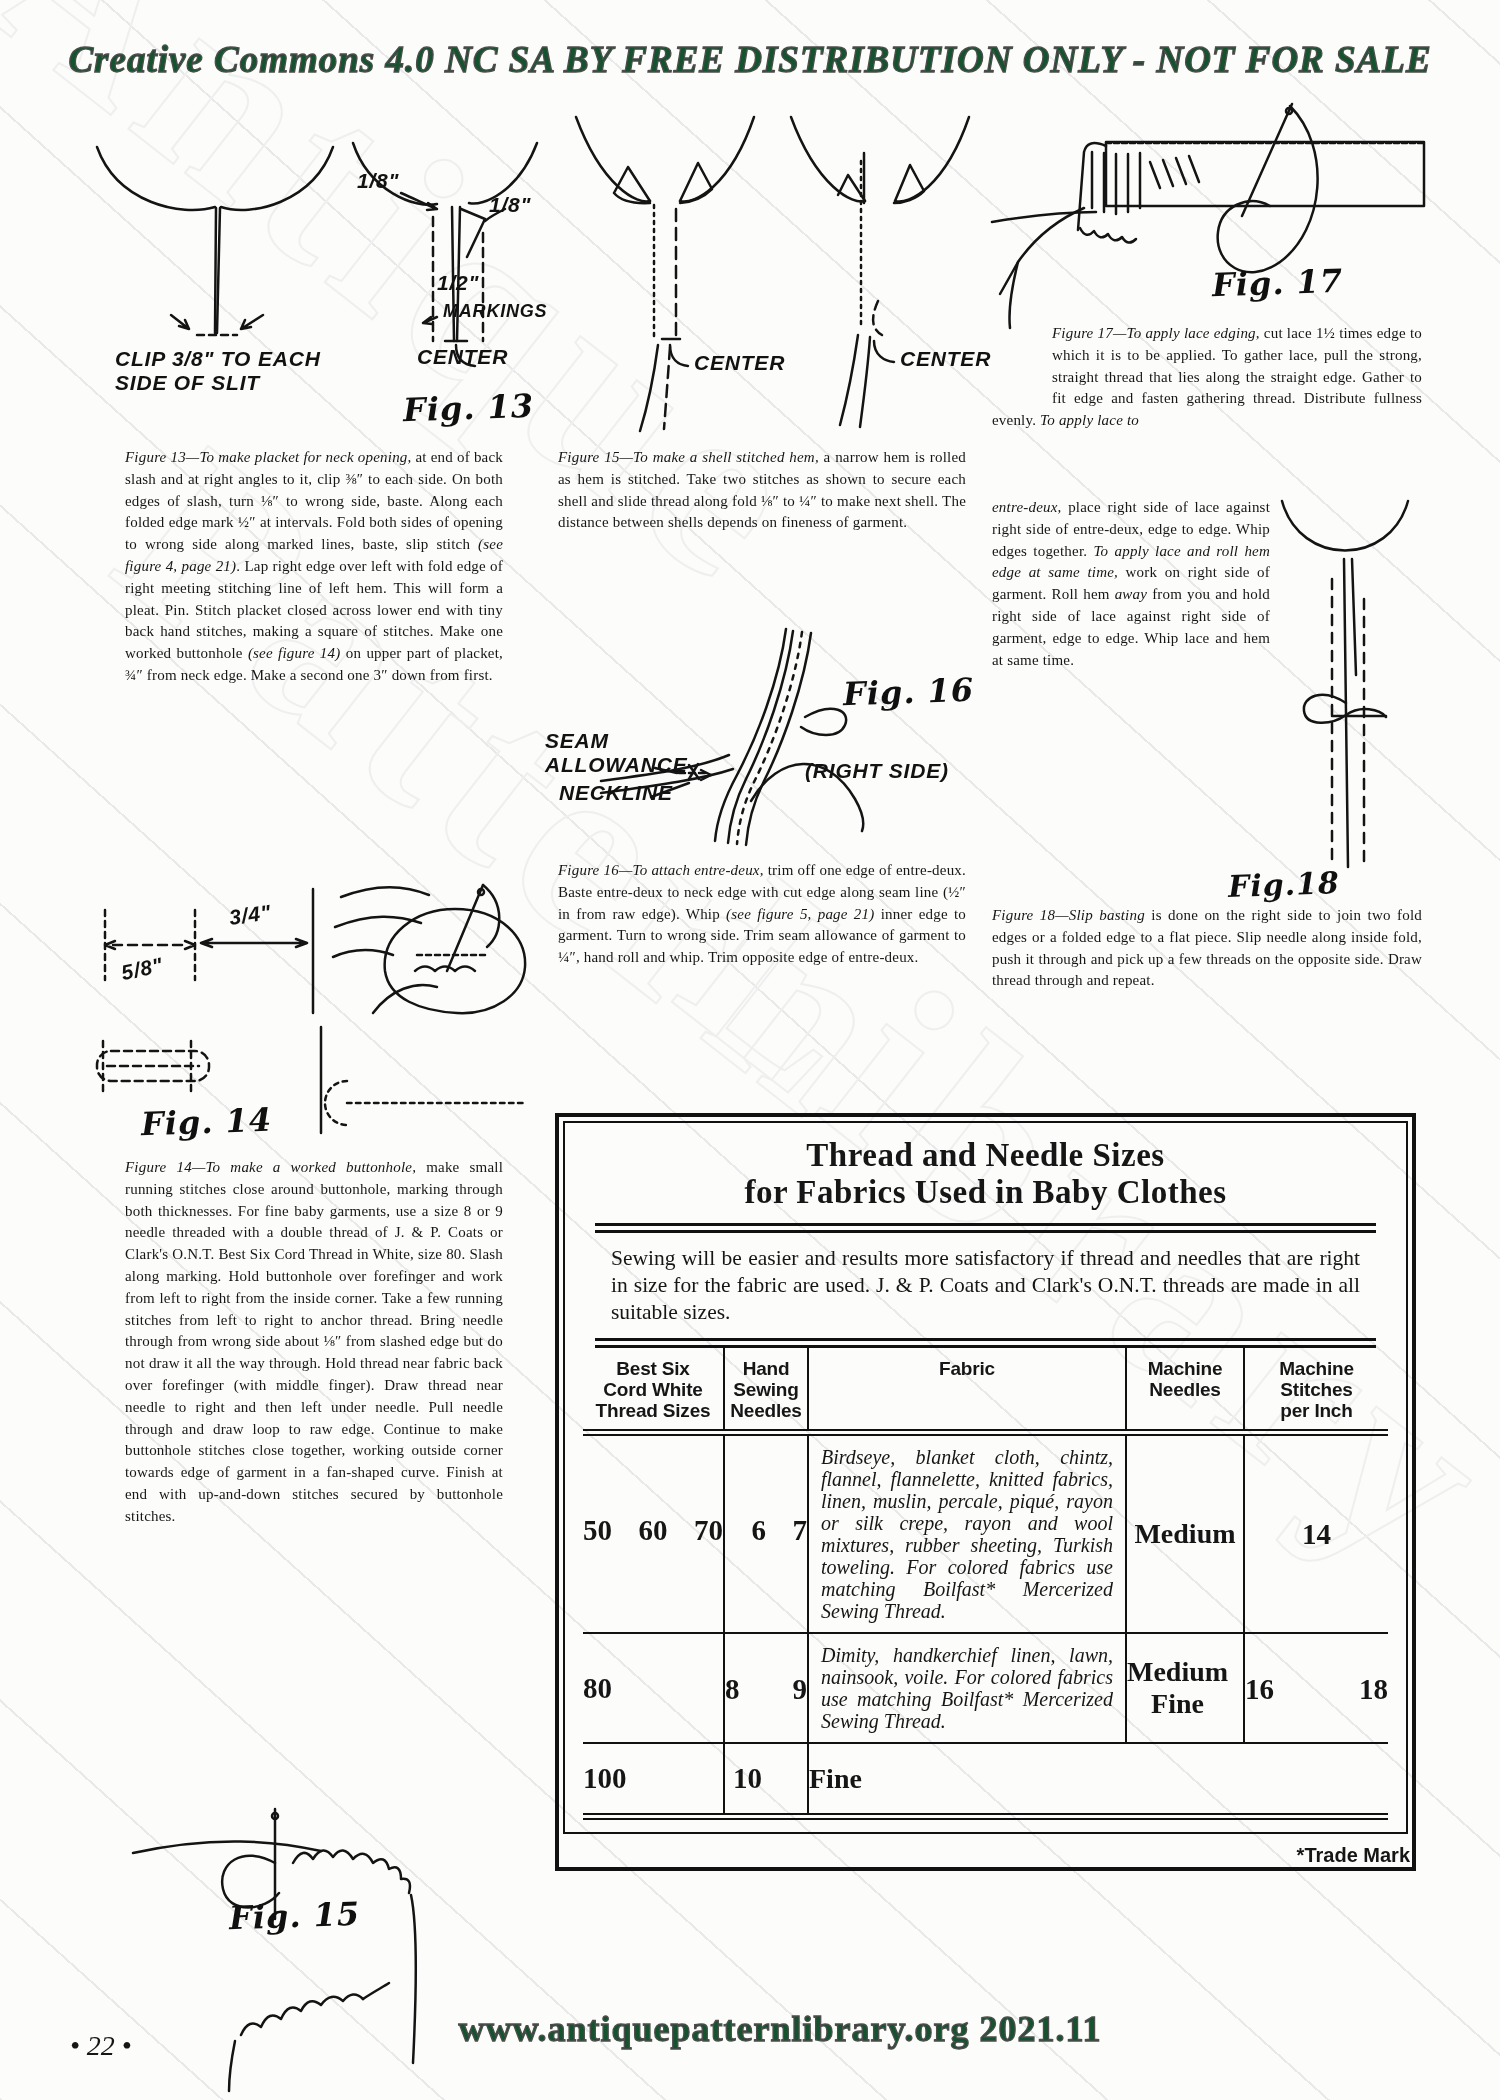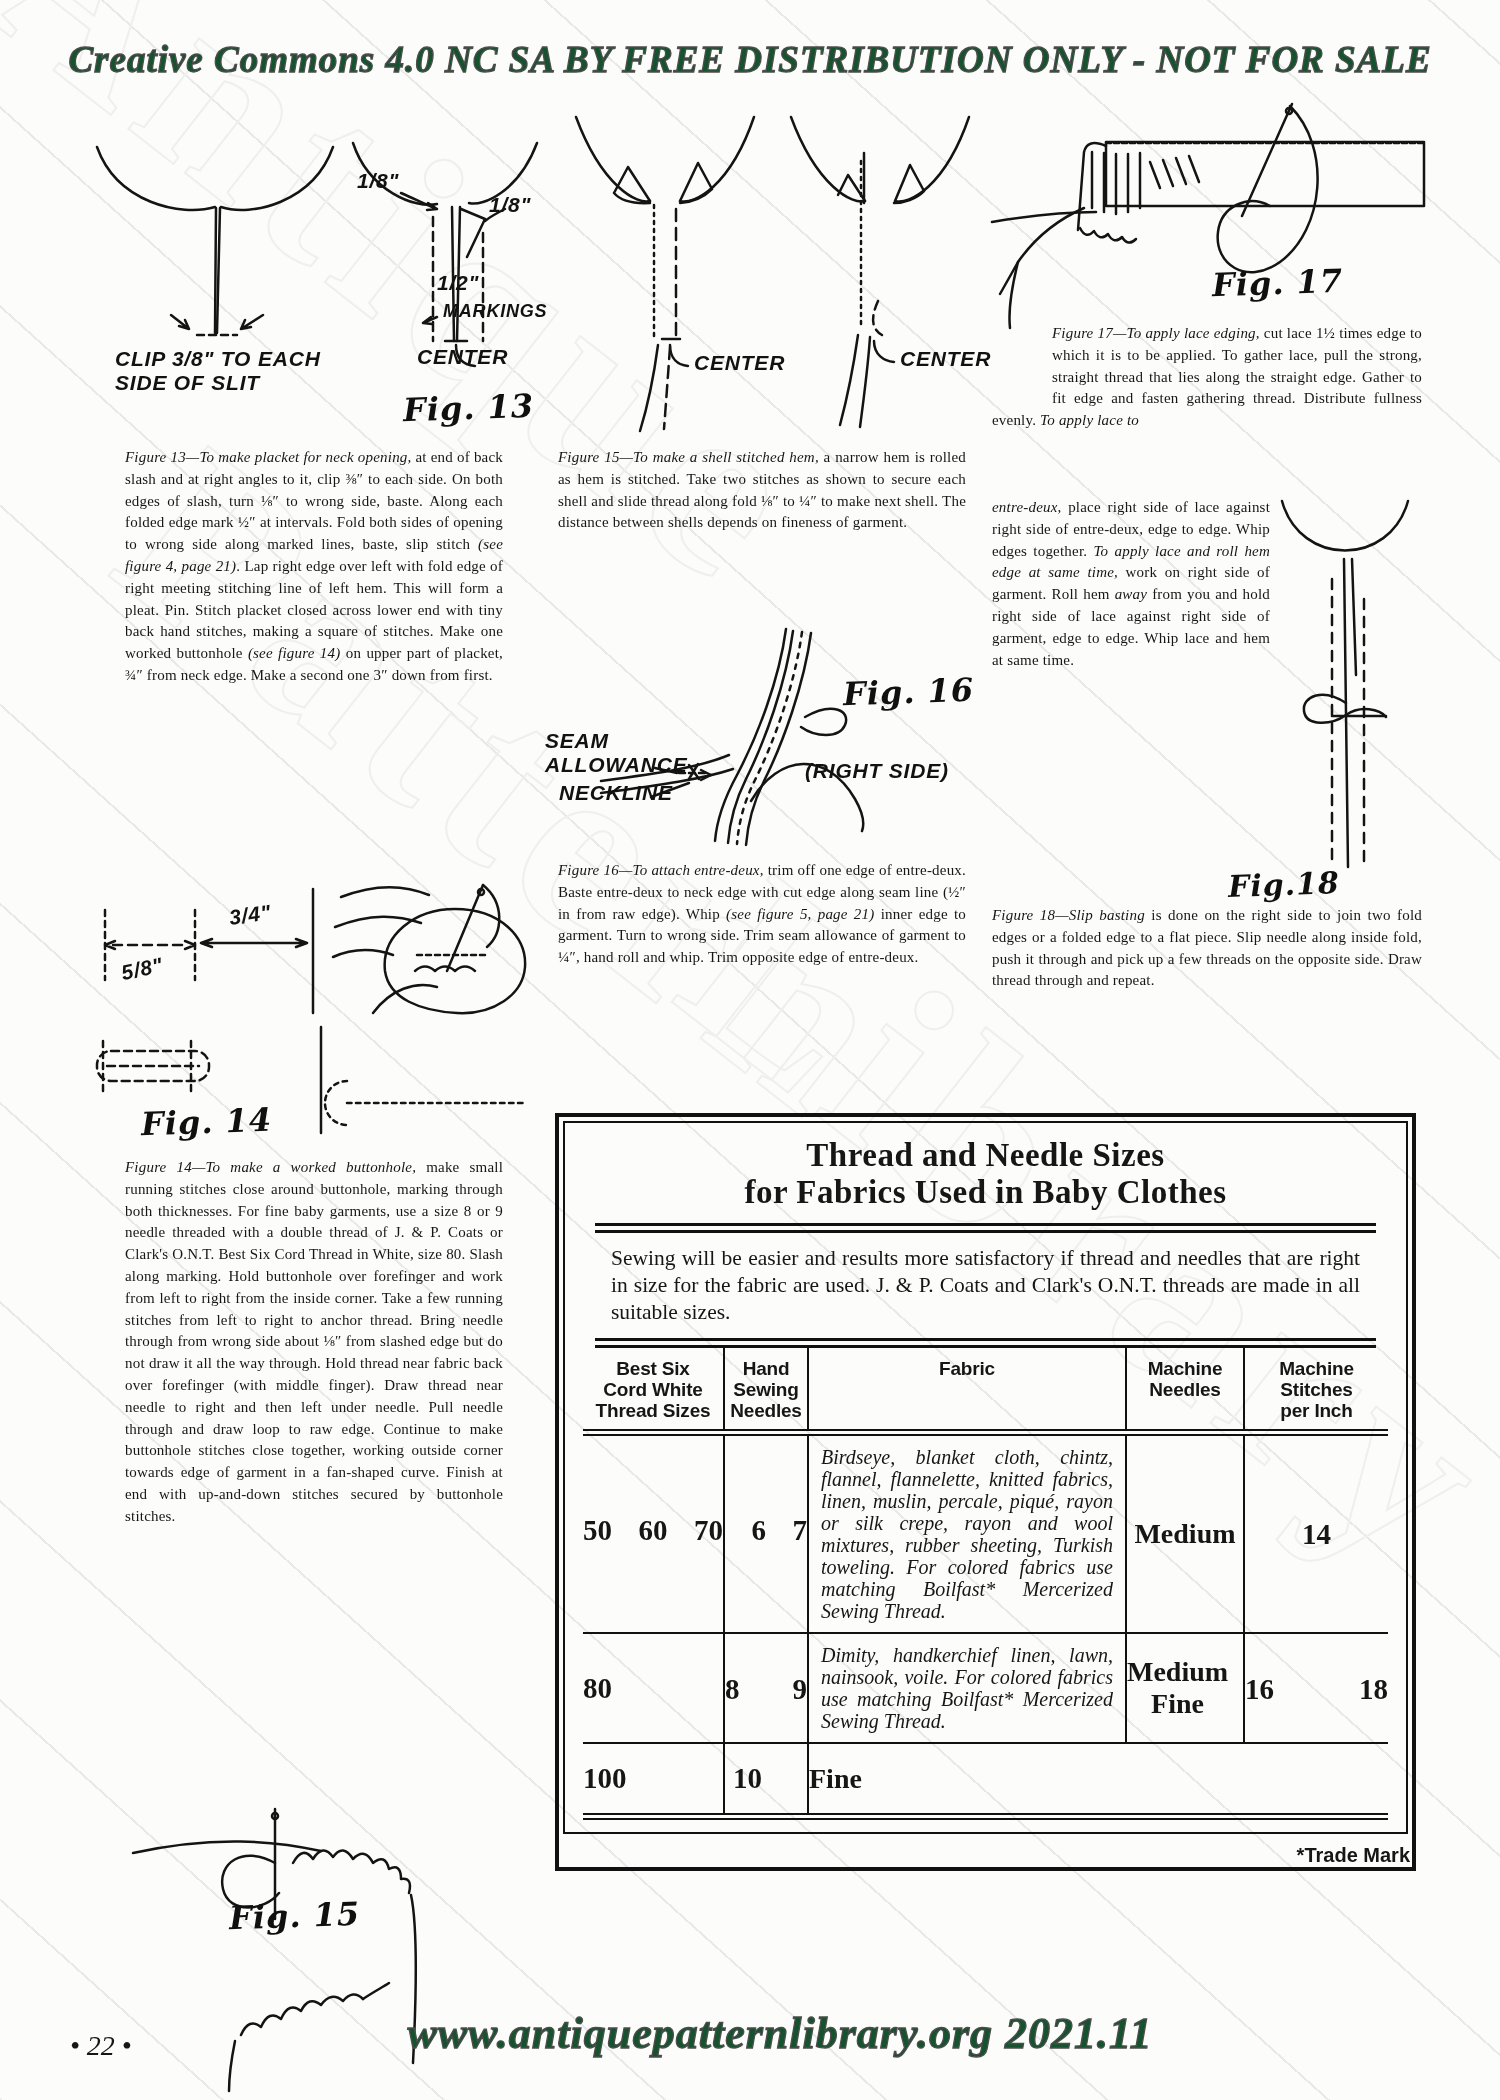--- a/index.html
+++ b/index.html
@@ -47,22 +47,22 @@
   .th{font-family:"Liberation Sans",sans-serif;font-weight:700;font-size:19px;line-height:21px;
       text-align:center;white-space:pre-line;padding:10px 2px 8px 2px;letter-spacing:-0.2px;}
   .hrule{border-top:2.5px solid #111;}
   .num{font-weight:700;font-size:29px;text-align:center;font-family:"Liberation Serif",serif;}
   .numcol{display:flex;flex-direction:row;justify-content:space-between;align-items:center;}
   .fab{font-size:20px;line-height:22px;text-align:justify;padding:10px 12px;font-style:italic;}
   .mword{font-weight:700;font-size:28px;text-align:center;white-space:pre-line;line-height:32px;}
   .trademark{text-align:right;font-family:"Liberation Sans",sans-serif;font-weight:700;
       font-size:20px;margin-top:10px;padding-right:2px;}
   #footer-page{position:absolute;left:70px;top:2030px;font-style:italic;font-size:28px;z-index:1;}
-  #footer-site{position:absolute;left:60px;right:0;top:2008px;text-align:center;font-style:italic;
-      font-weight:700;font-size:44px;letter-spacing:1px;z-index:1;font-family:"Liberation Serif",serif;}
+  #footer-site{position:absolute;left:60px;right:0;top:2008px;text-align:center;
+      font-weight:700;font-size:36px;letter-spacing:1px;z-index:1;font-family:"Liberation Serif",serif;}
 </style>
 </head>
 <body>
 
 <div id="diag"></div>
 <div class="wm" style="left:-80px;top:90px">Antique</div>
 <div class="wm" style="left:60px;top:640px">Pattern</div>
 <div class="wm" style="left:620px;top:1080px">Library</div>
 
 <div id="header-notice" class="layer hollow">Creative Commons 4.0 NC SA BY FREE DISTRIBUTION ONLY - NOT FOR SALE</div>

